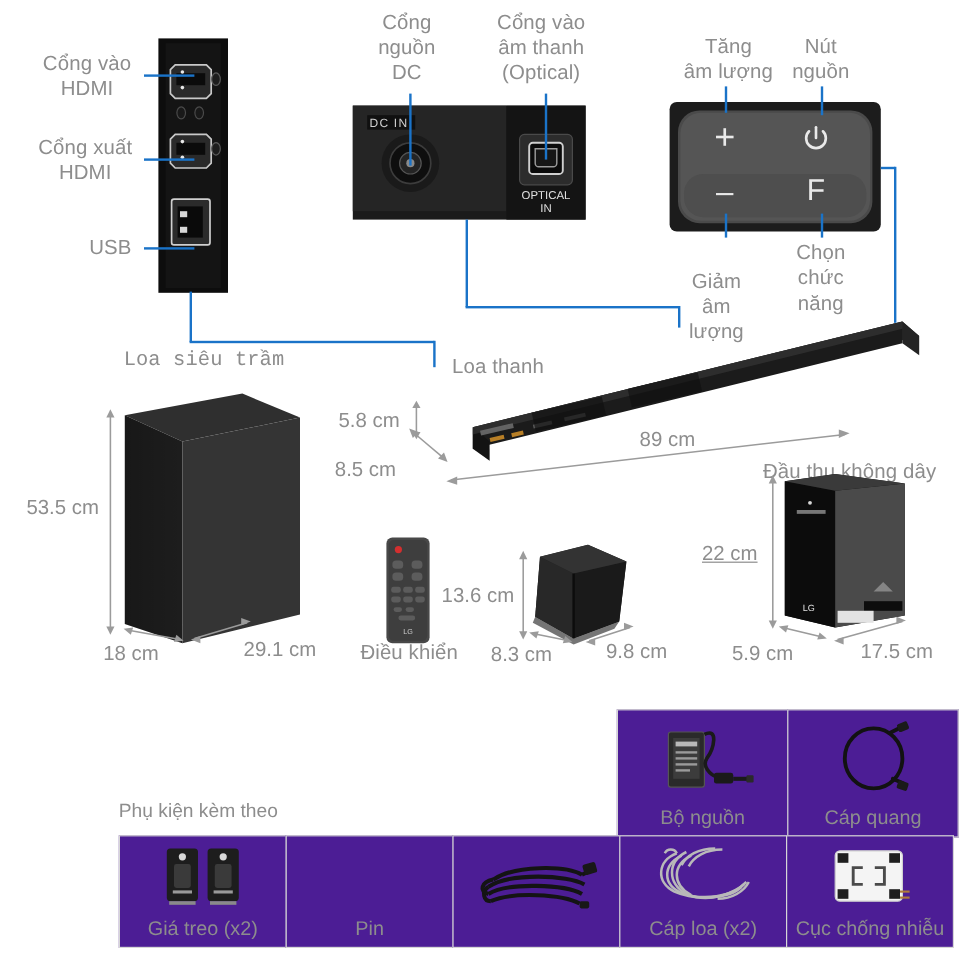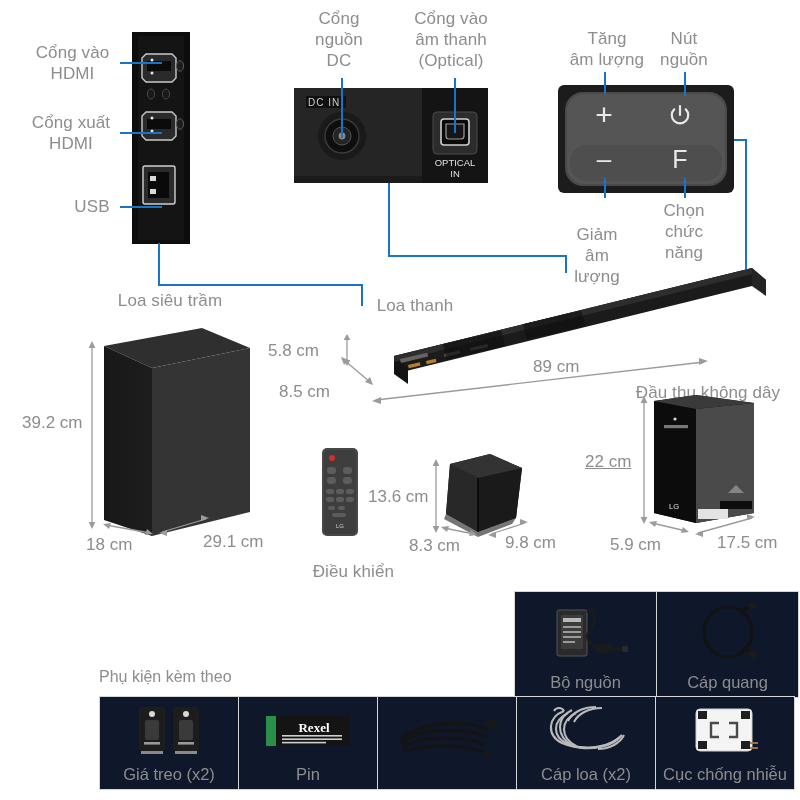--- a/index.html
+++ b/index.html
@@ -13,21 +13,21 @@
   .lh{height:1.6px;}
   .lv{width:1.6px;}
   svg{display:block;overflow:visible;}
   .panel{position:absolute;}
 
   
   #acc-top{position:absolute;left:515px;top:592px;width:285px;height:106px;display:flex;}
   #acc-bottom{position:absolute;left:100px;top:697px;width:700px;height:93px;display:flex;}
   .cell{position:relative;border:1px solid #d6d6d6;margin-left:-1px;margin-top:-1px;
         display:flex;flex-direction:column;align-items:center;justify-content:flex-end;
-        box-sizing:border-box;background:#0f172a;}
+        box-sizing:border-box;background:#4c1d95;}
   #acc-top .cell{width:143px;}
   #acc-bottom .cell{width:140px;}
   .cell .art{flex:1;display:flex;align-items:center;justify-content:center;width:100%;}
   .cell .cap{font-size:16.5px;color:#8d8d8d;padding-bottom:5px;white-space:nowrap;}
   #acc-title{position:absolute;left:99px;top:668px;font-size:16px;color:#8d8d8d;}
 </style>
 </head>
 <body>
 
 <div id="stage">
@@ -166,53 +166,53 @@
       <rect x="78" y="97" width="10" height="3.4" fill="#c98a28" transform="rotate(-13 78 97)"></rect>
       <rect x="96" y="90" width="16" height="3.2" fill="#5d5d5d" transform="rotate(-13 96 90)"></rect>
       <rect x="122" y="84" width="18" height="3.2" fill="#5d5d5d" transform="rotate(-13 122 84)"></rect>
     </g>
     <rect x="95" y="80" width="60" height="16" fill="#0f0f0f" opacity=".65" transform="rotate(-13 95 80)"></rect>
     <rect x="175" y="60" width="60" height="16" fill="#0f0f0f" opacity=".6" transform="rotate(-13 175 60)"></rect>
   </svg>
 
   <div class="lbl" style="left:368px;top:295px;width:94px;">Loa thanh</div>
 
-  <div class="dim" style="left:268px;top:341px;">5.8 cm</div>
+  <div class="dim" style="left:282px;top:341px;">5.8 cm</div>
   <svg style="position:absolute;left:341px;top:333px;" width="12" height="34" viewBox="0 0 12 34">
     <line x1="6" y1="4" x2="6" y2="30" stroke="#9b9b9b" stroke-width="1.3"></line>
     <path d="M6 1 L2.6 7 h6.8 Z" fill="#9b9b9b"></path>
       <path d="M6 33 L2.6 27 h6.8 Z" fill="#9b9b9b"></path>
   </svg>
   <div class="dim" style="left:279px;top:382px;">8.5 cm</div>
   <svg style="position:absolute;left:340px;top:356px;" width="34" height="30" viewBox="0 0 34 30">
     <line x1="4" y1="4" x2="30" y2="26" stroke="#9b9b9b" stroke-width="1.3"></line>
     <path d="M1 1 L9 4 L4 9 Z" fill="#9b9b9b"></path>
       <path d="M33 29 L25 26 L30 21 Z" fill="#9b9b9b"></path>
   </svg>
   <div class="dim" style="left:533px;top:357px;">89 cm</div>
   <svg style="position:absolute;left:370px;top:356px;" width="340" height="48" viewBox="0 0 340 48">
     <line x1="6" y1="44" x2="334" y2="6" stroke="#9b9b9b" stroke-width="1.3"></line>
     <path d="M2 45 L11 41 L11 48 Z" fill="#9b9b9b"></path>
       <path d="M338 5 L329 9 L329 2 Z" fill="#9b9b9b"></path>
   </svg>
 
-  <div class="lbl" style="left:80px;top:290px;width:180px;">Loa siêu trầm</div>
+  <div class="lbl" style="left:80px;top:290px;width:180px;font-family:Liberation Mono, monospace;">Loa siêu trầm</div>
   <svg class="panel" style="left:98px;top:324px;" width="158" height="214" viewBox="0 0 158 214">
     <path d="M6 22 L104 4 L152 24 L54 44 Z" fill="#2f2f2f"></path>
     <path d="M6 22 L54 44 L54 212 L6 196 Z" fill="#1d1d1d"></path>
     <path d="M54 44 L152 24 L152 188 L54 212 Z" fill="#343434"></path>
     <path d="M6 22 L54 44 L54 212 L6 196 Z" fill="url(#sg)" opacity=".35"></path>
     <defs>
         <linearGradient id="sg" x1="0" y1="0" x2="1" y2="0">
       <stop offset="0" stop-color="#000" stop-opacity=".5"></stop>
           <stop offset="1" stop-color="#000" stop-opacity="0"></stop>
     </linearGradient>
       </defs>
   </svg>
-  <div class="dim" style="left:22px;top:413px;">39.2 cm</div>
+  <div class="dim" style="left:22px;top:413px;">53.5 cm</div>
   <svg style="position:absolute;left:86px;top:340px;" width="12" height="190" viewBox="0 0 12 190">
     <line x1="6" y1="5" x2="6" y2="185" stroke="#9b9b9b" stroke-width="1.3"></line>
     <path d="M6 1 L2.6 8 h6.8 Z" fill="#9b9b9b"></path>
       <path d="M6 189 L2.6 182 h6.8 Z" fill="#9b9b9b"></path>
   </svg>
   <div class="dim" style="left:86px;top:535px;">18 cm</div>
   <svg style="position:absolute;left:102px;top:521px;" width="52" height="16" viewBox="0 0 52 16">
     <line x1="4" y1="4" x2="48" y2="12" stroke="#9b9b9b" stroke-width="1.3"></line>
     <path d="M1 3 L9 2 L7 8 Z" fill="#9b9b9b"></path>
       <path d="M51 13 L43 14 L45 8 Z" fill="#9b9b9b"></path>
@@ -238,21 +238,21 @@
         <rect x="28" y="41" width="8" height="5" rx="2"></rect>
       <rect x="8" y="49" width="8" height="5" rx="2"></rect>
         <rect x="18" y="49" width="8" height="5" rx="2"></rect>
         <rect x="28" y="49" width="8" height="5" rx="2"></rect>
       <rect x="10" y="58" width="7" height="4" rx="2"></rect>
         <rect x="20" y="58" width="7" height="4" rx="2"></rect>
       <rect x="14" y="65" width="14" height="4" rx="2"></rect>
     </g>
     <text x="22" y="80" text-anchor="middle" font-family="'Liberation Sans',sans-serif" font-size="6" fill="#cfcfcf">LG</text>
   </svg>
-  <div class="lbl" style="left:288px;top:561px;width:106px;text-align:right;">Điều khiển</div>
+  <div class="lbl" style="left:288px;top:533px;width:106px;">Điều khiển</div>
 
   <svg class="panel" style="left:438px;top:452px;" width="96" height="86" viewBox="0 0 96 86">
     <path d="M12 12 L52 2 L84 16 L78 66 L40 80 L8 62 Z" fill="#1e1e1e"></path>
     <path d="M12 12 L40 26 L40 80 L8 62 Z" fill="#282828"></path>
     <path d="M40 26 L84 16 L78 66 L40 80 Z" fill="#1a1a1a"></path>
     <path d="M12 12 L52 2 L84 16 L40 26 Z" fill="#333333"></path>
     <path d="M40 26 L40 80" stroke="#0c0c0c" stroke-width="2"></path>
     <path d="M8 62 L40 80 L78 66 L74 72 L40 85 L6 67 Z" fill="#3a3a3a" opacity=".7"></path>
   </svg>
   <div class="dim" style="left:368px;top:487px;text-align:center;">13.6 cm</div>
@@ -357,33 +357,20 @@
             <circle cx="23" cy="11" r="3" fill="#d8d8d8"></circle>
             <rect x="16" y="17" width="14" height="20" rx="2" fill="#3a3a3a"></rect>
             <rect x="15" y="39" width="16" height="2.6" fill="#9a9a9a"></rect>
             <rect x="12" y="48" width="22" height="3" fill="#8a8a8a"></rect>
           </g>
         </svg>
       </div>
       <div class="cap">Giá treo (x2)</div>
     </div>
     <div class="cell">
-      <div class="art">
-        <svg width="92" height="42" viewBox="0 0 92 42">
-          <rect x="4" y="6" width="84" height="30" fill="#1c6b38"></rect>
-          <rect x="14" y="6" width="74" height="30" fill="#141414"></rect>
-          <text x="52" y="22" text-anchor="middle" font-family="'Liberation Serif',serif" font-weight="bold" font-size="13" fill="#ffffff">Rexel</text>
-          <g fill="#cfcfcf">
-            <rect x="20" y="25" width="60" height="1.6"></rect>
-              <rect x="20" y="28.4" width="60" height="1.6"></rect>
-            <rect x="20" y="31.8" width="44" height="1.6"></rect>
-          </g>
-          <rect x="4" y="6" width="10" height="30" fill="#2a8f4a"></rect>
-        </svg>
-      </div>
       <div class="cap">Pin</div>
     </div>
     <div class="cell">
       <div class="art">
         <svg width="100" height="48" viewBox="0 0 100 48">
           <path d="M14 14 C32 2 74 2 88 10" stroke="#141414" stroke-width="3.4" fill="none"></path>
           <path d="M10 20 C28 8 76 10 90 18" stroke="#141414" stroke-width="3.4" fill="none"></path>
           <path d="M10 26 C26 16 74 18 88 26" stroke="#141414" stroke-width="3.4" fill="none"></path>
           <path d="M12 32 C30 24 72 26 86 34" stroke="#141414" stroke-width="3.4" fill="none"></path>
           <path d="M10 20 C4 24 6 32 12 32" stroke="#141414" stroke-width="3.4" fill="none"></path>

